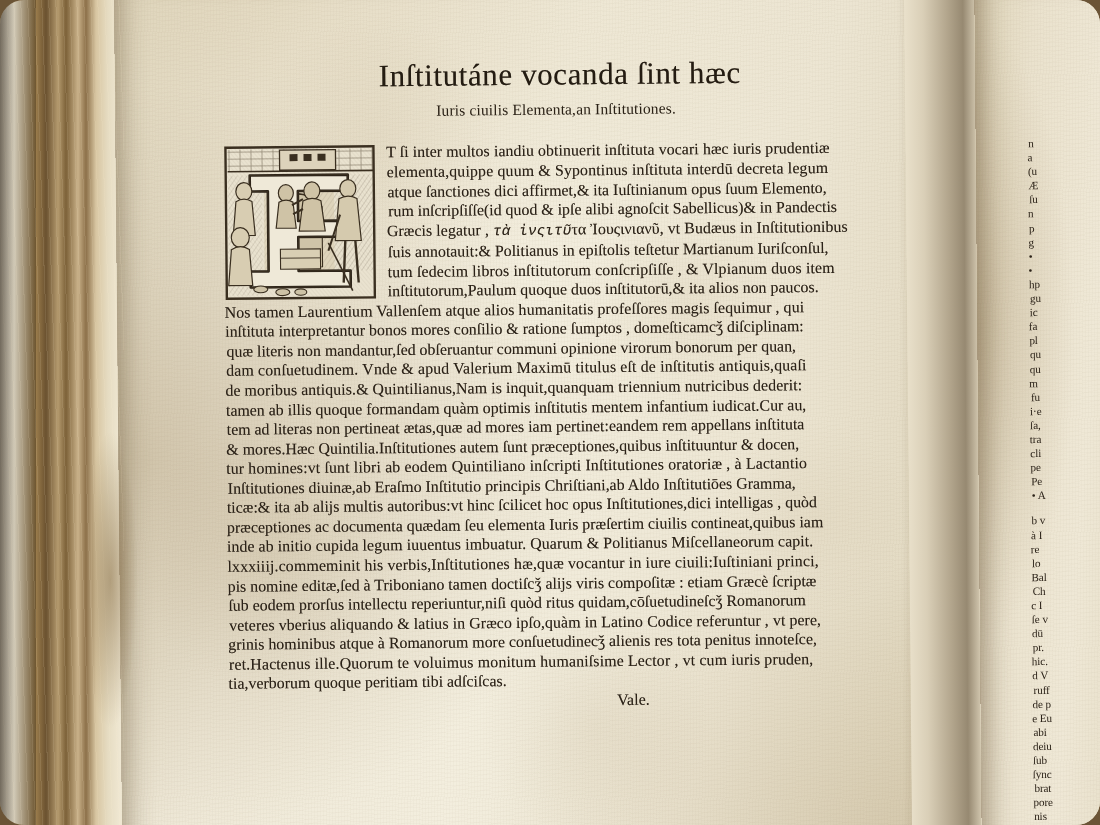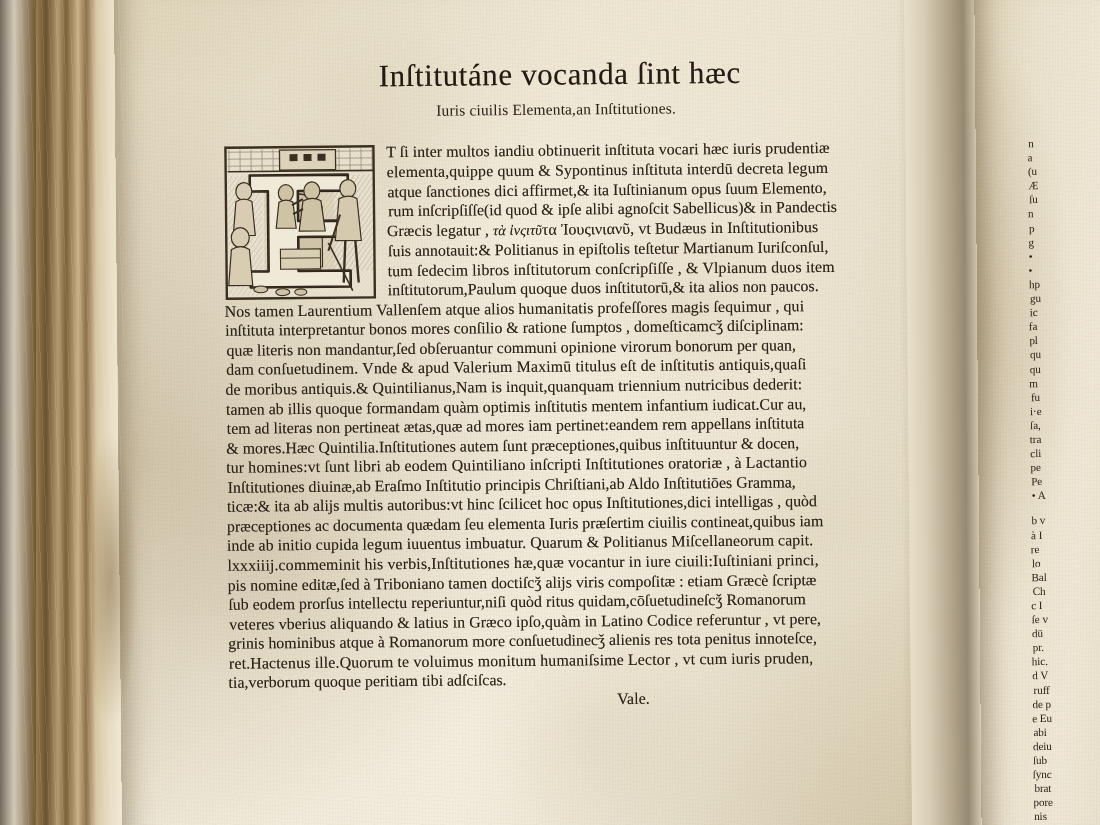--- a/index.html
+++ b/index.html
@@ -18,20 +18,21 @@
     position: relative;
     width: 1100px;
     height: 825px;
     overflow: hidden;
     background:
       linear-gradient(90deg,
         #4b3a22 0px, #6d5330 10px, #8a6c3f 20px, #5e4727 28px,
         #9a7c4c 36px, #6b5230 46px, #b49a6e 58px, #7d6239 66px,
         #c9b189 78px, #8d714a 86px, #d8c6a2 96px, #e6dcc2 108px,
         #efe7d2 120px);
+    border-radius: 24px;
   }
 
   
   .leaf-left {
     position: absolute;
     left: 118px;
     top: -18px;
     width: 790px;
     height: 866px;
     background:
@@ -108,21 +109,21 @@
   
   .line:nth-child(3n+1)  { margin-left: .6px; }
   .line:nth-child(4n+2)  { margin-left: -.4px; letter-spacing: .07px; }
   .line:nth-child(5n+3)  { letter-spacing: .14px; }
   .line:nth-child(7n+5)  { margin-left: 1.1px; }
 
   
   .indent { padding-left: 163px; }
 
   .greek {
-    font-family: Liberation Serif, serif;
+    font-family: Liberation Mono, monospace;
     font-size: 14.4px;
     font-style: italic;
   }
 
   .valediction {
     display: block;
     text-align: center;
     padding-left: 150px;
     letter-spacing: .5px;
   }

